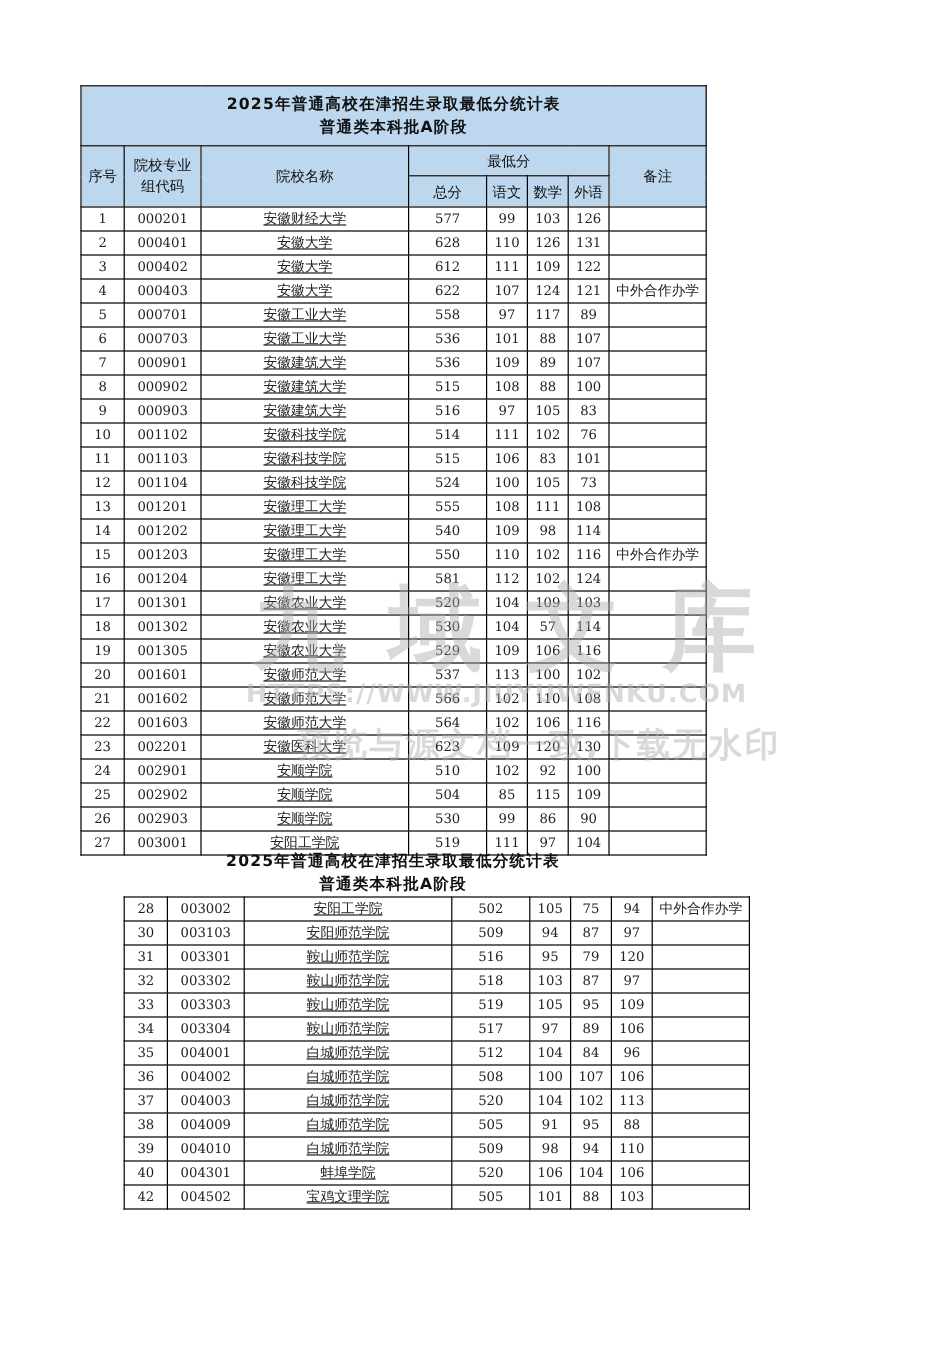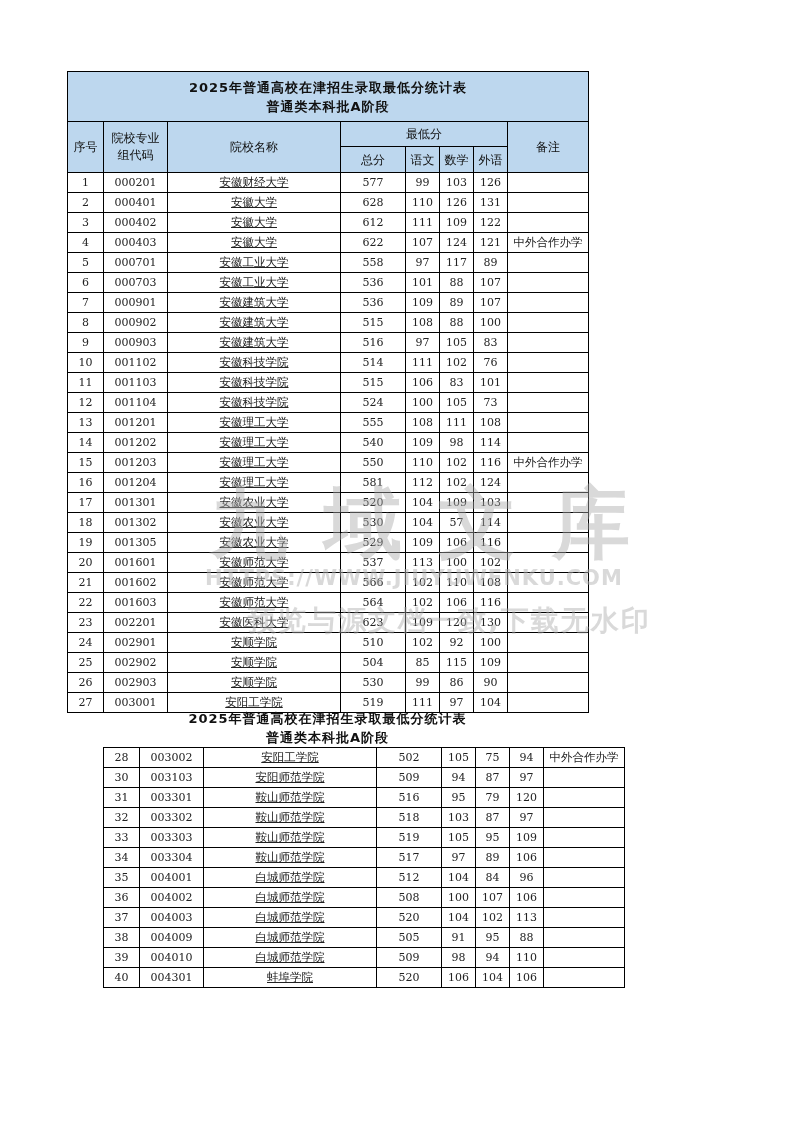--- a/index.html
+++ b/index.html
@@ -467,18 +467,28 @@
       <tr class="row">
         <td>40</td>
         <td>004301</td>
         <td class="name">蚌埠学院</td>
         <td>520</td>
         <td>106</td>
         <td>104</td>
         <td>106</td>
         <td class="note"></td>
       </tr>
+      <tr class="row">
+        <td>42</td>
+        <td>004502</td>
+        <td class="name">宝鸡文理学院</td>
+        <td>505</td>
+        <td>101</td>
+        <td>88</td>
+        <td>103</td>
+        <td class="note"></td>
+      </tr>
     </tbody>
 </table>
 
 <div class="wm wm1">九域文库</div>
 <div class="wm wm2">HTTPS://WWW.JIUYUWENKU.COM</div>
 <div class="wm wm3">预览与源文档一致,下载无水印</div>
 
 </body></html>

